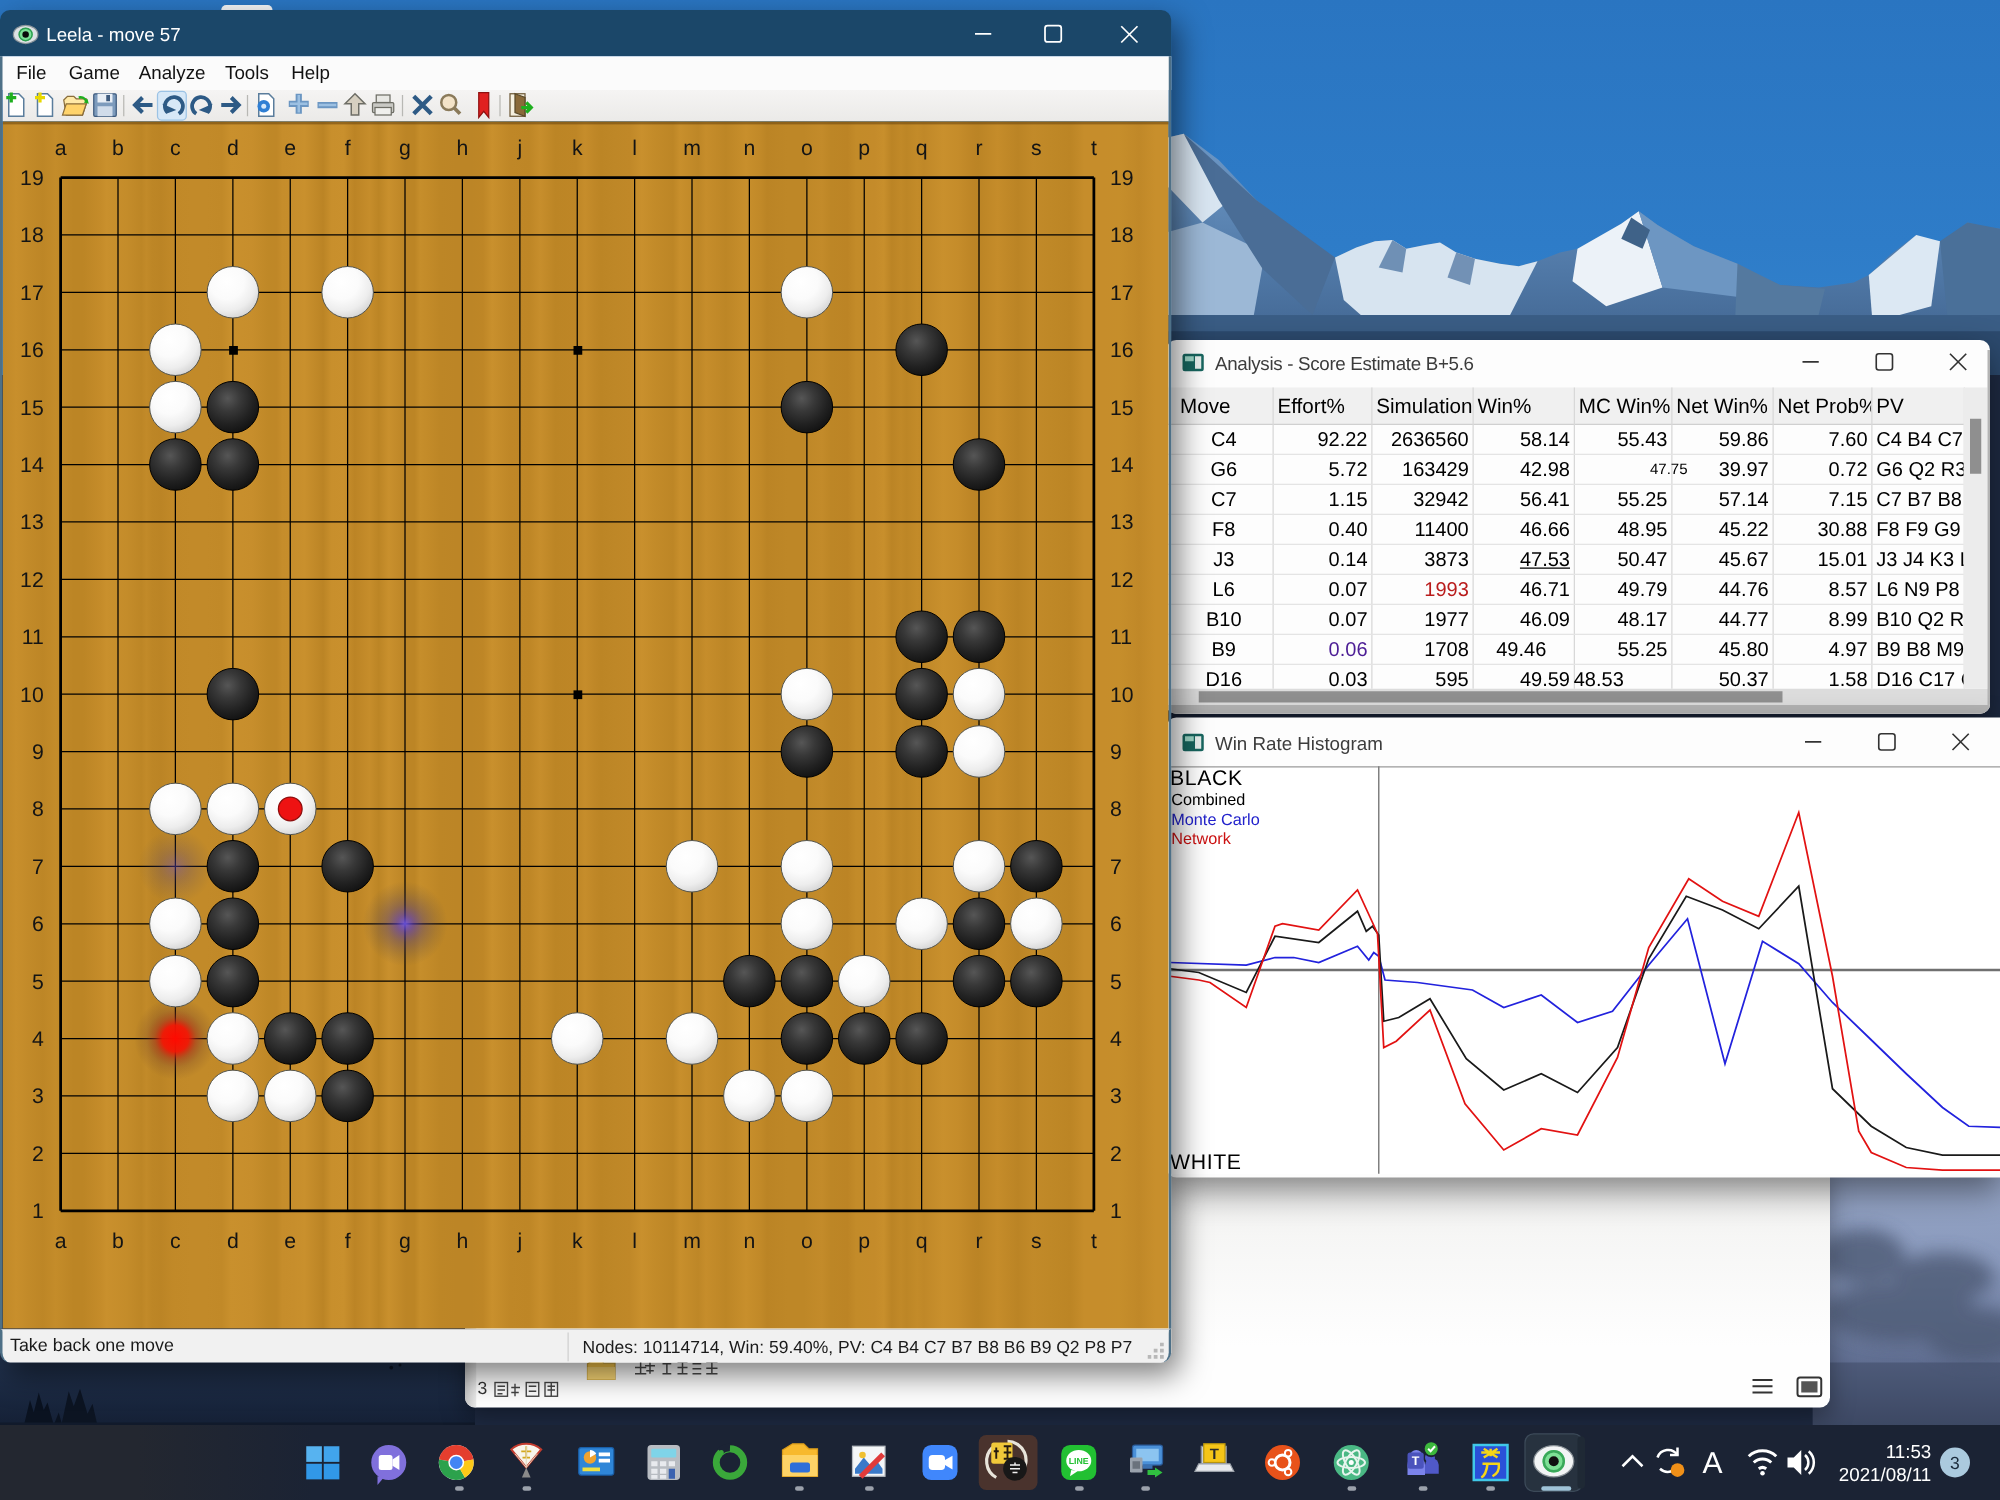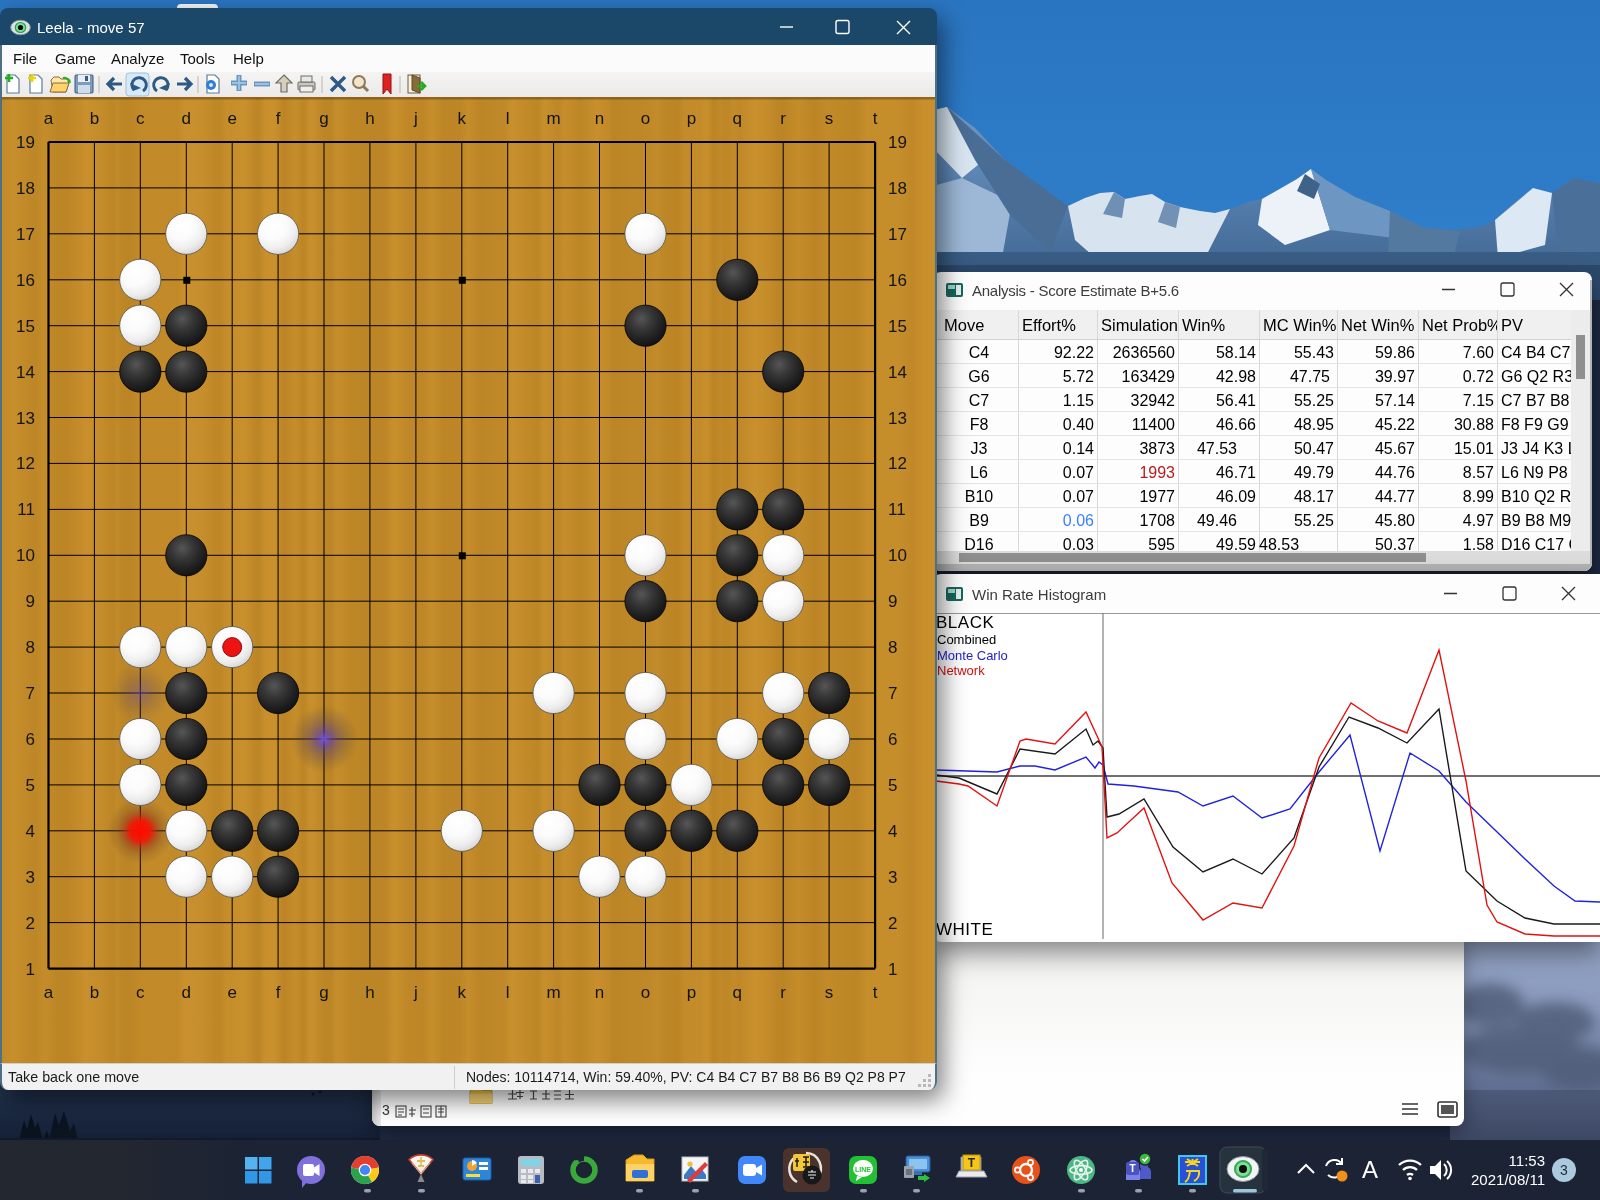--- a/index.html
+++ b/index.html
@@ -142,21 +142,21 @@
     <div style="position:absolute;left:245px;top:72px;width:78px;text-align:right;font-size:16px;color:#000;">58.14</div>
     <div style="position:absolute;left:326px;top:72px;width:75px;text-align:right;font-size:16px;color:#000;">55.43</div>
     <div style="position:absolute;left:404px;top:72px;width:78px;text-align:right;font-size:16px;color:#000;">59.86</div>
     <div style="position:absolute;left:485px;top:72px;width:76px;text-align:right;font-size:16px;color:#000;">7.60</div>
     <div style="position:absolute;left:568px;top:72px;width:70px;overflow:hidden;font-size:16px;color:#000;white-space:nowrap;">C4 B4 C7 B7</div>
     <div style="position:absolute;left:0;top:115px;width:638px;height:1px;background:#e4e4e4;"></div>
     <div style="position:absolute;left:7px;top:96px;width:78px;text-align:center;font-size:16px;color:#000;">G6</div>
     <div style="position:absolute;left:85px;top:96px;width:76px;text-align:right;font-size:16px;color:#000;">5.72</div>
     <div style="position:absolute;left:164px;top:96px;width:78px;text-align:right;font-size:16px;color:#000;">163429</div>
     <div style="position:absolute;left:245px;top:96px;width:78px;text-align:right;font-size:16px;color:#000;">42.98</div>
-    <div style="position:absolute;left:322px;top:96px;width:75px;text-align:right;font-size:16px;color:#000;">47.75</div>
+    <div style="position:absolute;left:312px;top:96px;width:75px;text-align:right;font-size:12px;color:#000;padding-left:30px;">47.75</div>
     <div style="position:absolute;left:404px;top:96px;width:78px;text-align:right;font-size:16px;color:#000;">39.97</div>
     <div style="position:absolute;left:485px;top:96px;width:76px;text-align:right;font-size:16px;color:#000;">0.72</div>
     <div style="position:absolute;left:568px;top:96px;width:70px;overflow:hidden;font-size:16px;color:#000;white-space:nowrap;">G6 Q2 R3 R2</div>
     <div style="position:absolute;left:0;top:139px;width:638px;height:1px;background:#e4e4e4;"></div>
     <div style="position:absolute;left:7px;top:120px;width:78px;text-align:center;font-size:16px;color:#000;">C7</div>
     <div style="position:absolute;left:85px;top:120px;width:76px;text-align:right;font-size:16px;color:#000;">1.15</div>
     <div style="position:absolute;left:164px;top:120px;width:78px;text-align:right;font-size:16px;color:#000;">32942</div>
     <div style="position:absolute;left:245px;top:120px;width:78px;text-align:right;font-size:16px;color:#000;">56.41</div>
     <div style="position:absolute;left:326px;top:120px;width:75px;text-align:right;font-size:16px;color:#000;">55.25</div>
     <div style="position:absolute;left:404px;top:120px;width:78px;text-align:right;font-size:16px;color:#000;">57.14</div>
@@ -168,21 +168,21 @@
     <div style="position:absolute;left:164px;top:144px;width:78px;text-align:right;font-size:16px;color:#000;">11400</div>
     <div style="position:absolute;left:245px;top:144px;width:78px;text-align:right;font-size:16px;color:#000;">46.66</div>
     <div style="position:absolute;left:326px;top:144px;width:75px;text-align:right;font-size:16px;color:#000;">48.95</div>
     <div style="position:absolute;left:404px;top:144px;width:78px;text-align:right;font-size:16px;color:#000;">45.22</div>
     <div style="position:absolute;left:485px;top:144px;width:76px;text-align:right;font-size:16px;color:#000;">30.88</div>
     <div style="position:absolute;left:568px;top:144px;width:70px;overflow:hidden;font-size:16px;color:#000;white-space:nowrap;">F8 F9 G9</div>
     <div style="position:absolute;left:0;top:187px;width:638px;height:1px;background:#e4e4e4;"></div>
     <div style="position:absolute;left:7px;top:168px;width:78px;text-align:center;font-size:16px;color:#000;">J3</div>
     <div style="position:absolute;left:85px;top:168px;width:76px;text-align:right;font-size:16px;color:#000;">0.14</div>
     <div style="position:absolute;left:164px;top:168px;width:78px;text-align:right;font-size:16px;color:#000;">3873</div>
-    <div style="position:absolute;left:245px;top:168px;width:78px;text-align:center;font-size:16px;color:#000;">47.53</div>
+    <div style="position:absolute;left:245px;top:168px;width:78px;text-align:right;font-size:16px;color:#000;text-decoration:underline;">47.53</div>
     <div style="position:absolute;left:326px;top:168px;width:75px;text-align:right;font-size:16px;color:#000;">50.47</div>
     <div style="position:absolute;left:404px;top:168px;width:78px;text-align:right;font-size:16px;color:#000;">45.67</div>
     <div style="position:absolute;left:485px;top:168px;width:76px;text-align:right;font-size:16px;color:#000;">15.01</div>
     <div style="position:absolute;left:568px;top:168px;width:70px;overflow:hidden;font-size:16px;color:#000;white-space:nowrap;">J3 J4 K3 L3</div>
     <div style="position:absolute;left:0;top:211px;width:638px;height:1px;background:#e4e4e4;"></div>
     <div style="position:absolute;left:7px;top:192px;width:78px;text-align:center;font-size:16px;color:#000;">L6</div>
     <div style="position:absolute;left:85px;top:192px;width:76px;text-align:right;font-size:16px;color:#000;">0.07</div>
     <div style="position:absolute;left:164px;top:192px;width:78px;text-align:right;font-size:16px;color:#b91c1c;">1993</div>
     <div style="position:absolute;left:245px;top:192px;width:78px;text-align:right;font-size:16px;color:#000;">46.71</div>
     <div style="position:absolute;left:326px;top:192px;width:75px;text-align:right;font-size:16px;color:#000;">49.79</div>
@@ -193,21 +193,21 @@
     <div style="position:absolute;left:7px;top:216px;width:78px;text-align:center;font-size:16px;color:#000;">B10</div>
     <div style="position:absolute;left:85px;top:216px;width:76px;text-align:right;font-size:16px;color:#000;">0.07</div>
     <div style="position:absolute;left:164px;top:216px;width:78px;text-align:right;font-size:16px;color:#000;">1977</div>
     <div style="position:absolute;left:245px;top:216px;width:78px;text-align:right;font-size:16px;color:#000;">46.09</div>
     <div style="position:absolute;left:326px;top:216px;width:75px;text-align:right;font-size:16px;color:#000;">48.17</div>
     <div style="position:absolute;left:404px;top:216px;width:78px;text-align:right;font-size:16px;color:#000;">44.77</div>
     <div style="position:absolute;left:485px;top:216px;width:76px;text-align:right;font-size:16px;color:#000;">8.99</div>
     <div style="position:absolute;left:568px;top:216px;width:70px;overflow:hidden;font-size:16px;color:#000;white-space:nowrap;">B10 Q2 R2</div>
     <div style="position:absolute;left:0;top:259px;width:638px;height:1px;background:#e4e4e4;"></div>
     <div style="position:absolute;left:7px;top:240px;width:78px;text-align:center;font-size:16px;color:#000;">B9</div>
-    <div style="position:absolute;left:85px;top:240px;width:76px;text-align:right;font-size:16px;color:#3b82f6;">0.06</div>
+    <div style="position:absolute;left:85px;top:240px;width:76px;text-align:right;font-size:16px;color:#4c1d95;">0.06</div>
     <div style="position:absolute;left:164px;top:240px;width:78px;text-align:right;font-size:16px;color:#000;">1708</div>
     <div style="position:absolute;left:245px;top:240px;width:78px;text-align:center;font-size:16px;color:#000;">49.46</div>
     <div style="position:absolute;left:326px;top:240px;width:75px;text-align:right;font-size:16px;color:#000;">55.25</div>
     <div style="position:absolute;left:404px;top:240px;width:78px;text-align:right;font-size:16px;color:#000;">45.80</div>
     <div style="position:absolute;left:485px;top:240px;width:76px;text-align:right;font-size:16px;color:#000;">4.97</div>
     <div style="position:absolute;left:568px;top:240px;width:70px;overflow:hidden;font-size:16px;color:#000;white-space:nowrap;">B9 B8 M9</div>
     <div style="position:absolute;left:0;top:283px;width:638px;height:1px;background:#e4e4e4;"></div>
     <div style="position:absolute;left:7px;top:264px;width:78px;text-align:center;font-size:16px;color:#000;">D16</div>
     <div style="position:absolute;left:85px;top:264px;width:76px;text-align:right;font-size:16px;color:#000;">0.03</div>
     <div style="position:absolute;left:164px;top:264px;width:78px;text-align:right;font-size:16px;color:#000;">595</div>

